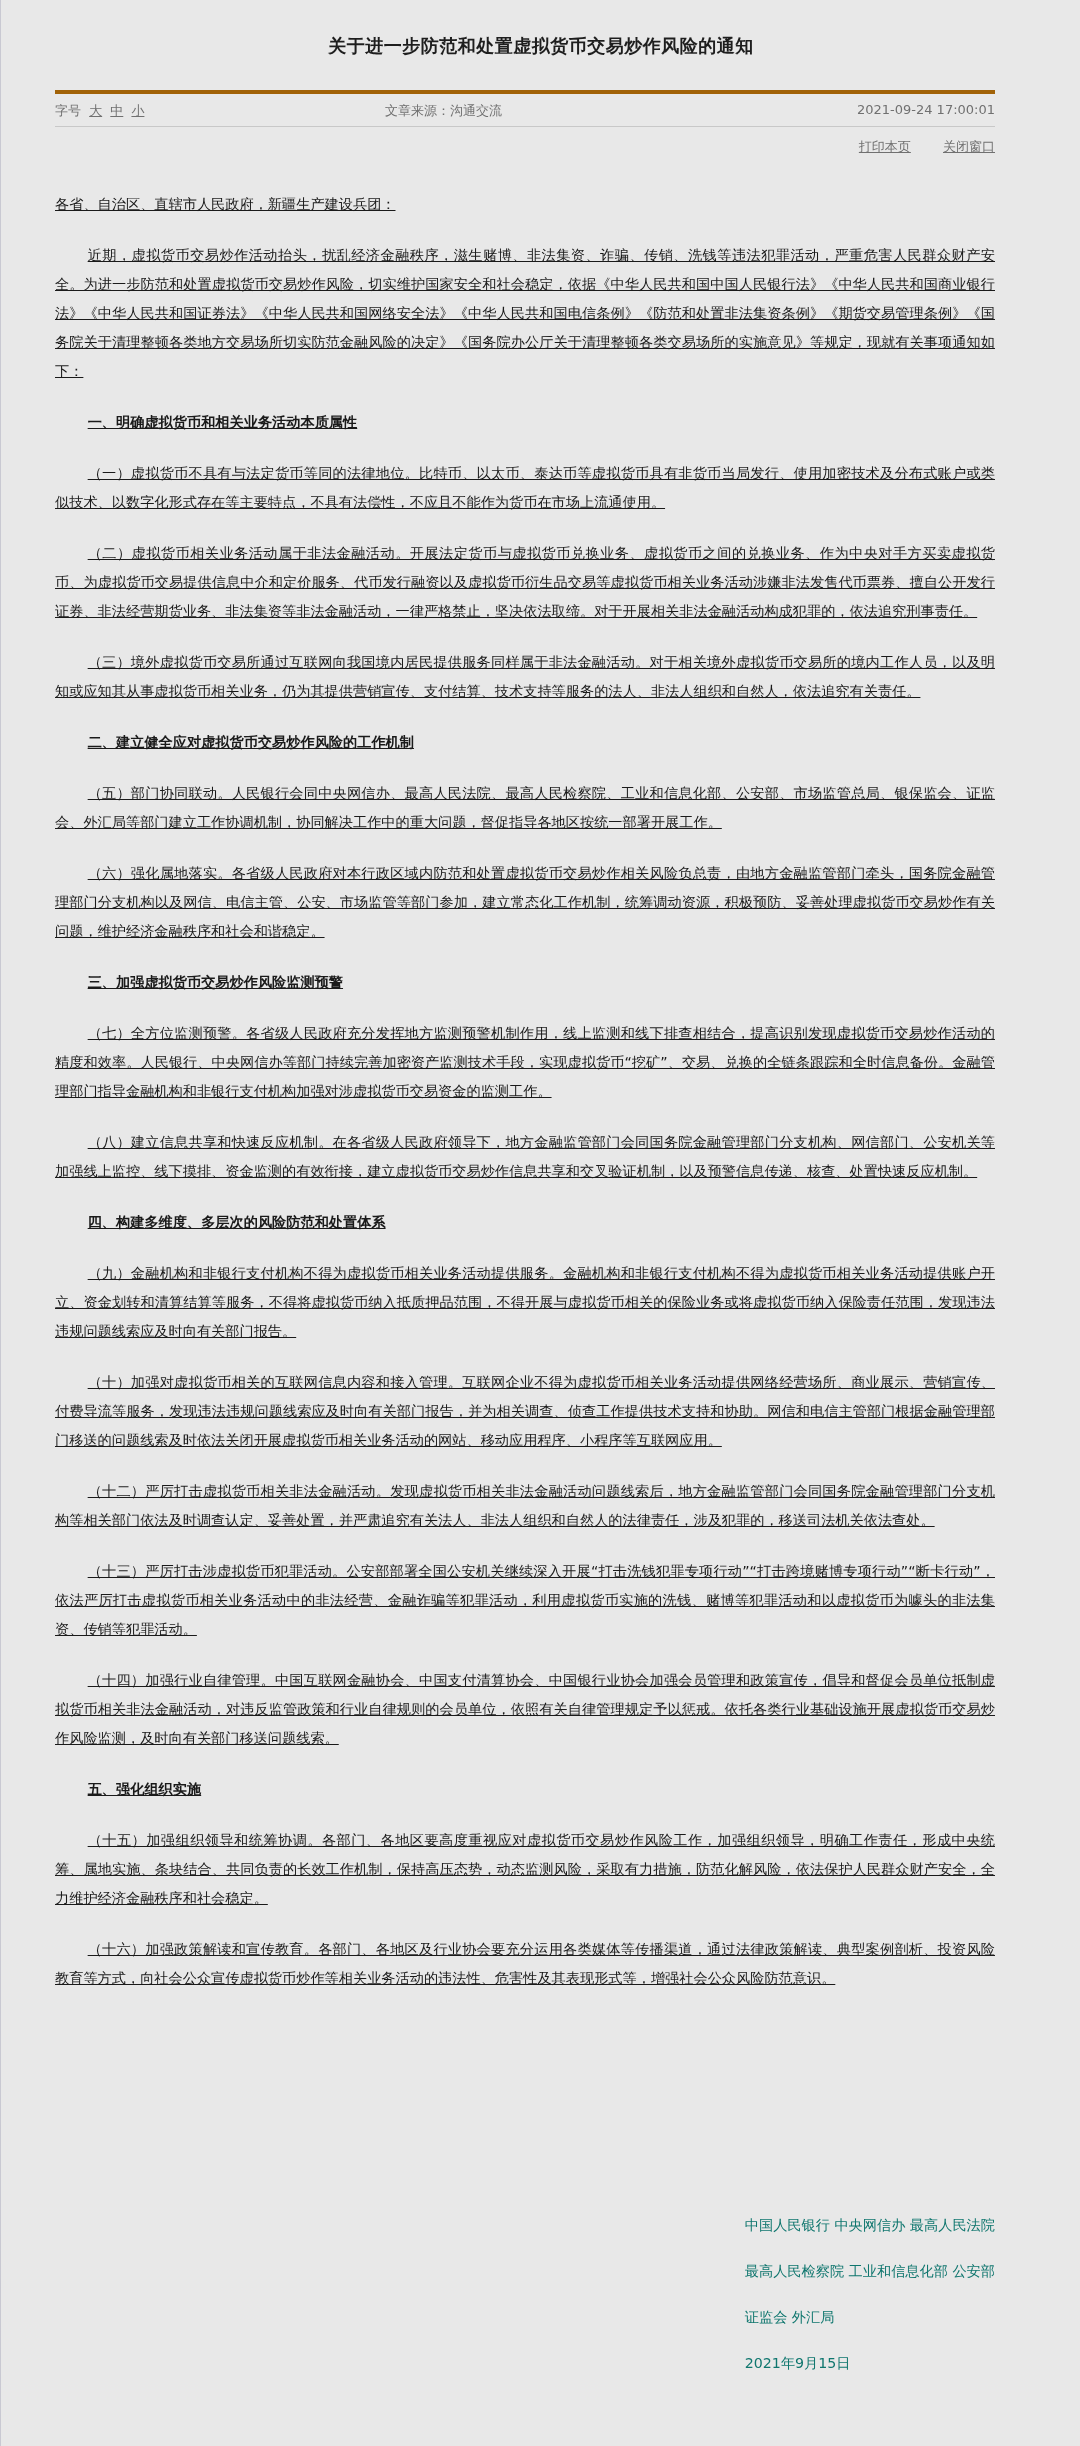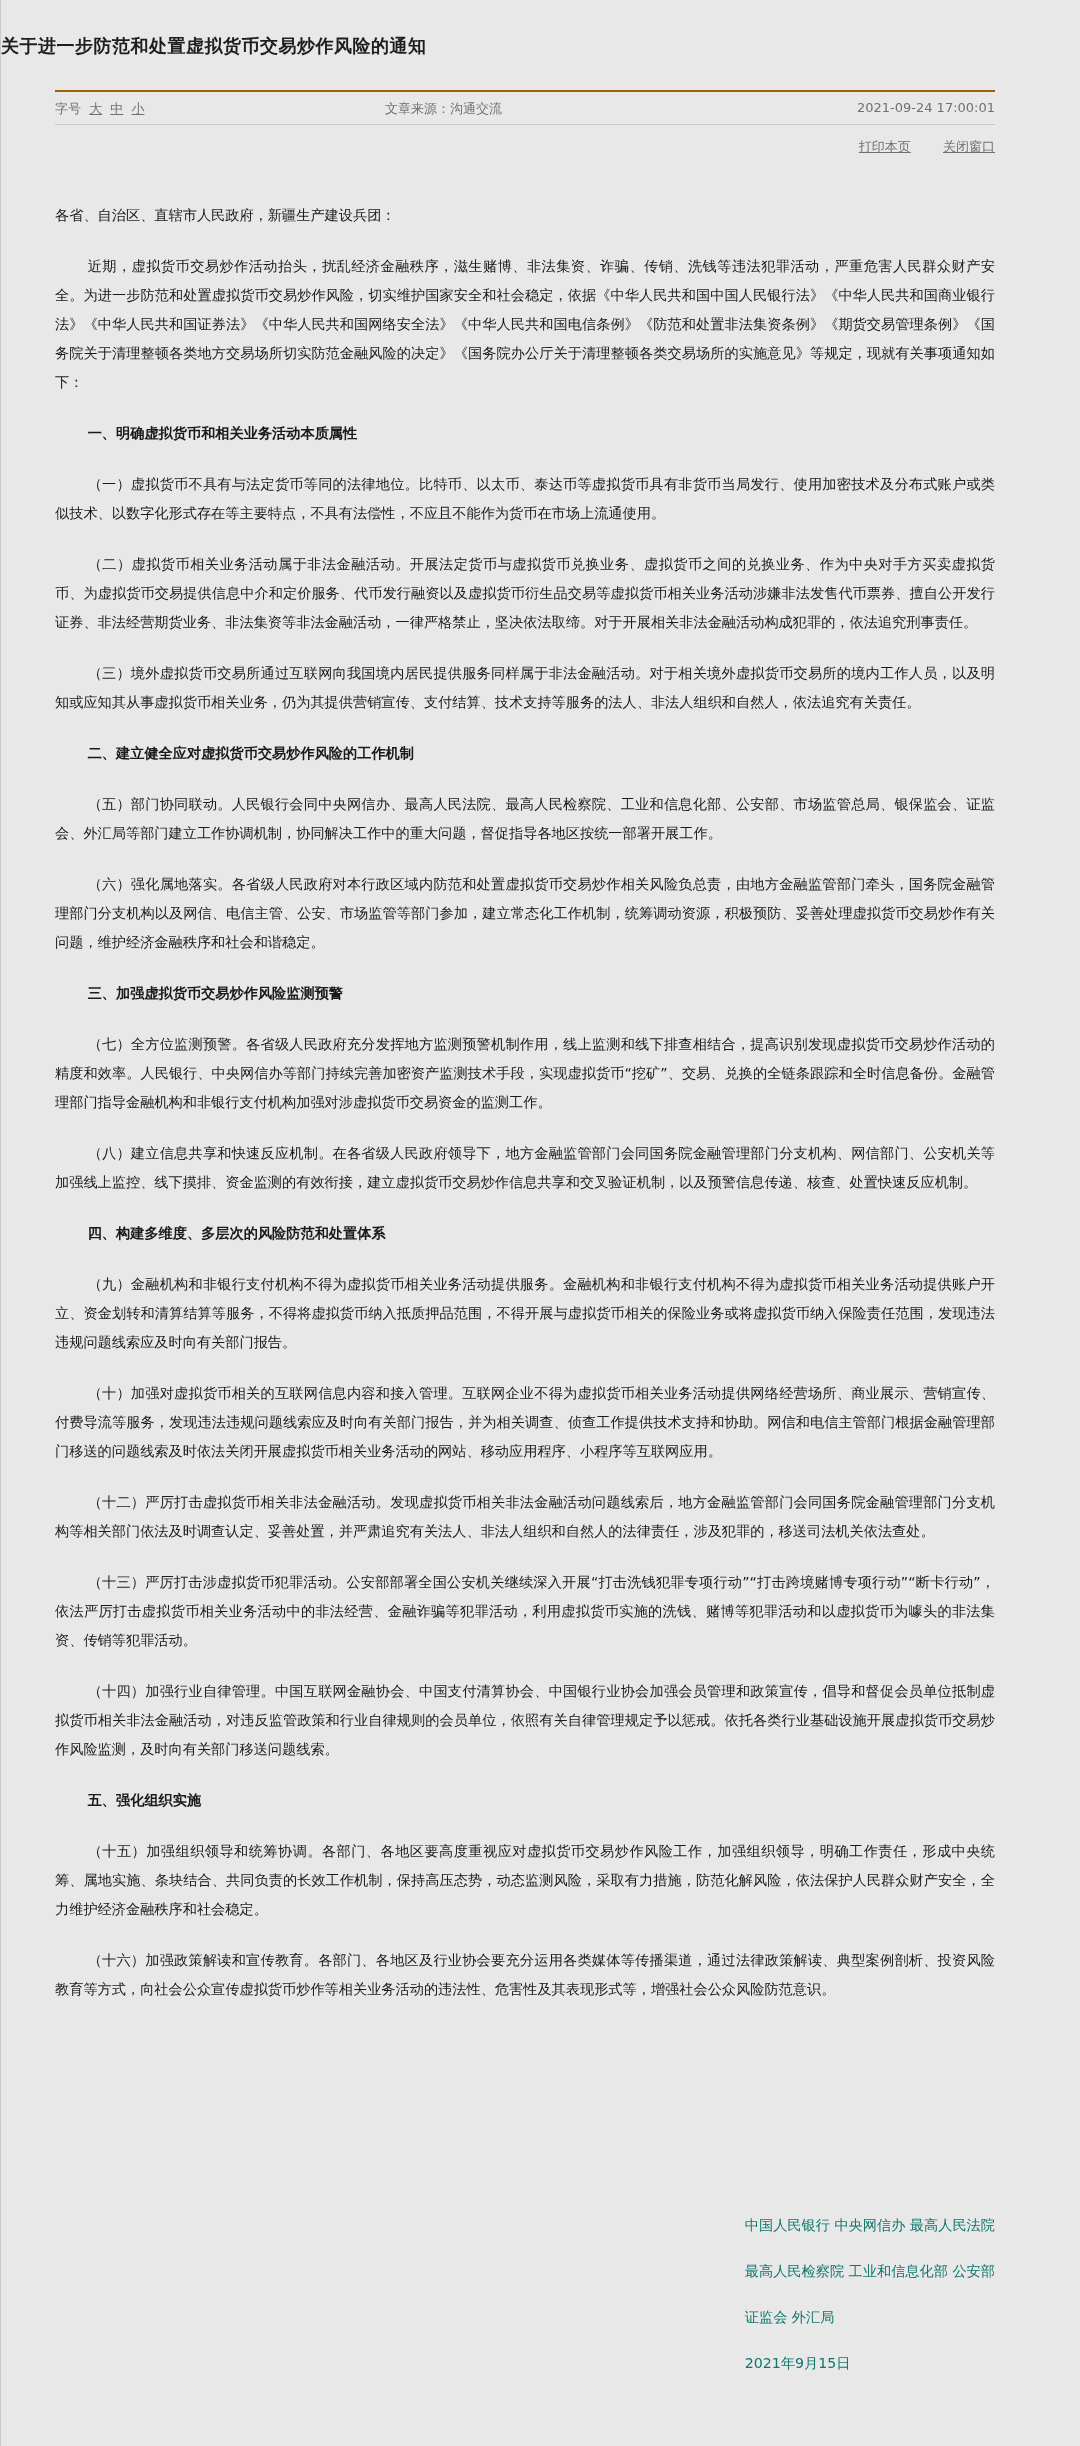--- a/index.html
+++ b/index.html
@@ -6,41 +6,41 @@
   body {
     width:1080px; height:2446px; overflow:hidden;
     background:#e8e8e8;
     font-family:"DejaVu Sans", "Liberation Sans", sans-serif;
     color:#1a1a1a;
     border-left:1px solid #c9c9d2;
     box-sizing:border-box;
   }
   .page { position:relative; width:1080px; }
   .title {
-    position:absolute; left:0; top:34px; width:1080px; 
+    position:absolute; left:0; top:34px; width:1080px; text-align:center;
     font-size:18px; font-weight:bold; color:#1e1e1e; letter-spacing:0.5px;
   }
   .meta-bar {
     position:absolute; left:54px; top:90px; width:940px; height:32px;
-    border-top:2px solid #a16207; border-bottom:1px solid #c8c8c8;
+    border-top:4px solid #a16207; border-bottom:1px solid #c8c8c8;
     font-size:13px; color:#707070;
   }
   .meta-bar .fontsize { position:absolute; left:0; top:8px; }
   .meta-bar .fontsize span.opt { text-decoration:underline; margin-left:4px; cursor:pointer; }
   .meta-bar .source { position:absolute; left:330px; top:8px; }
   .meta-bar .date { position:absolute; right:0; top:8px; }
   .actions {
     position:absolute; right:86px; top:138px; font-size:13px; color:#707070;
   }
   .actions span { text-decoration:underline; margin-left:28px; cursor:pointer; }
   .body-text {
     position:absolute; left:54px; top:186px; width:940px;
     font-size:14.2px; line-height:29px; color:#1a1a1a;
   }
-  .body-text p { margin:15px 0 22px 0; text-align:justify; }
+  .body-text p { margin:4px 0 22px 0; text-align:justify;text-decoration:underline; }
   .body-text p.indent { text-indent:2.3em; }
   .body-text p.heading { font-weight:bold; text-indent:2.3em; margin-bottom:22px; }
   .body-text p.salutation { margin-bottom:22px; }
   .signatures {
     position:absolute; right:86px; top:2214px; 
     font-size:14.2px; color:#0f766e;
   }
   .signatures div { height:46px; line-height:22px; }
 </style>
 </head>

